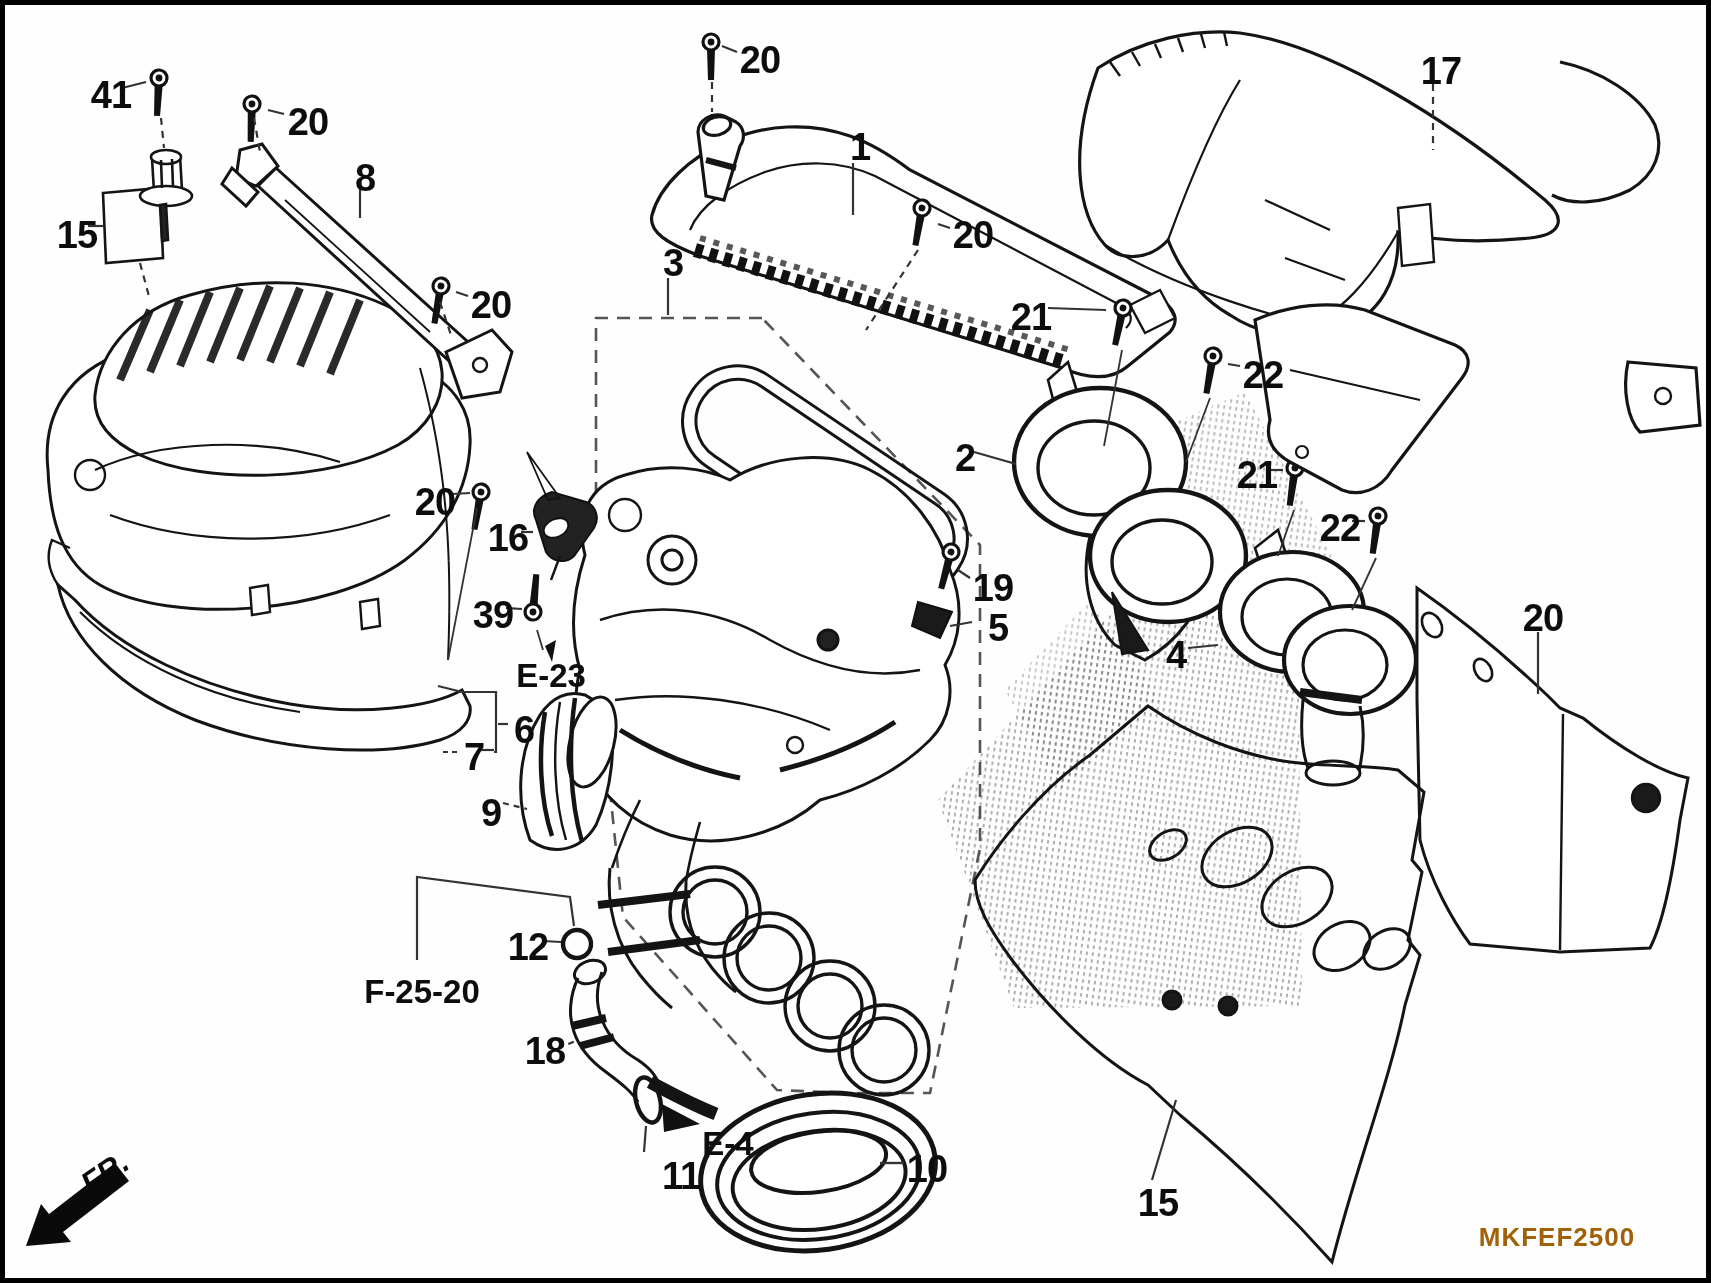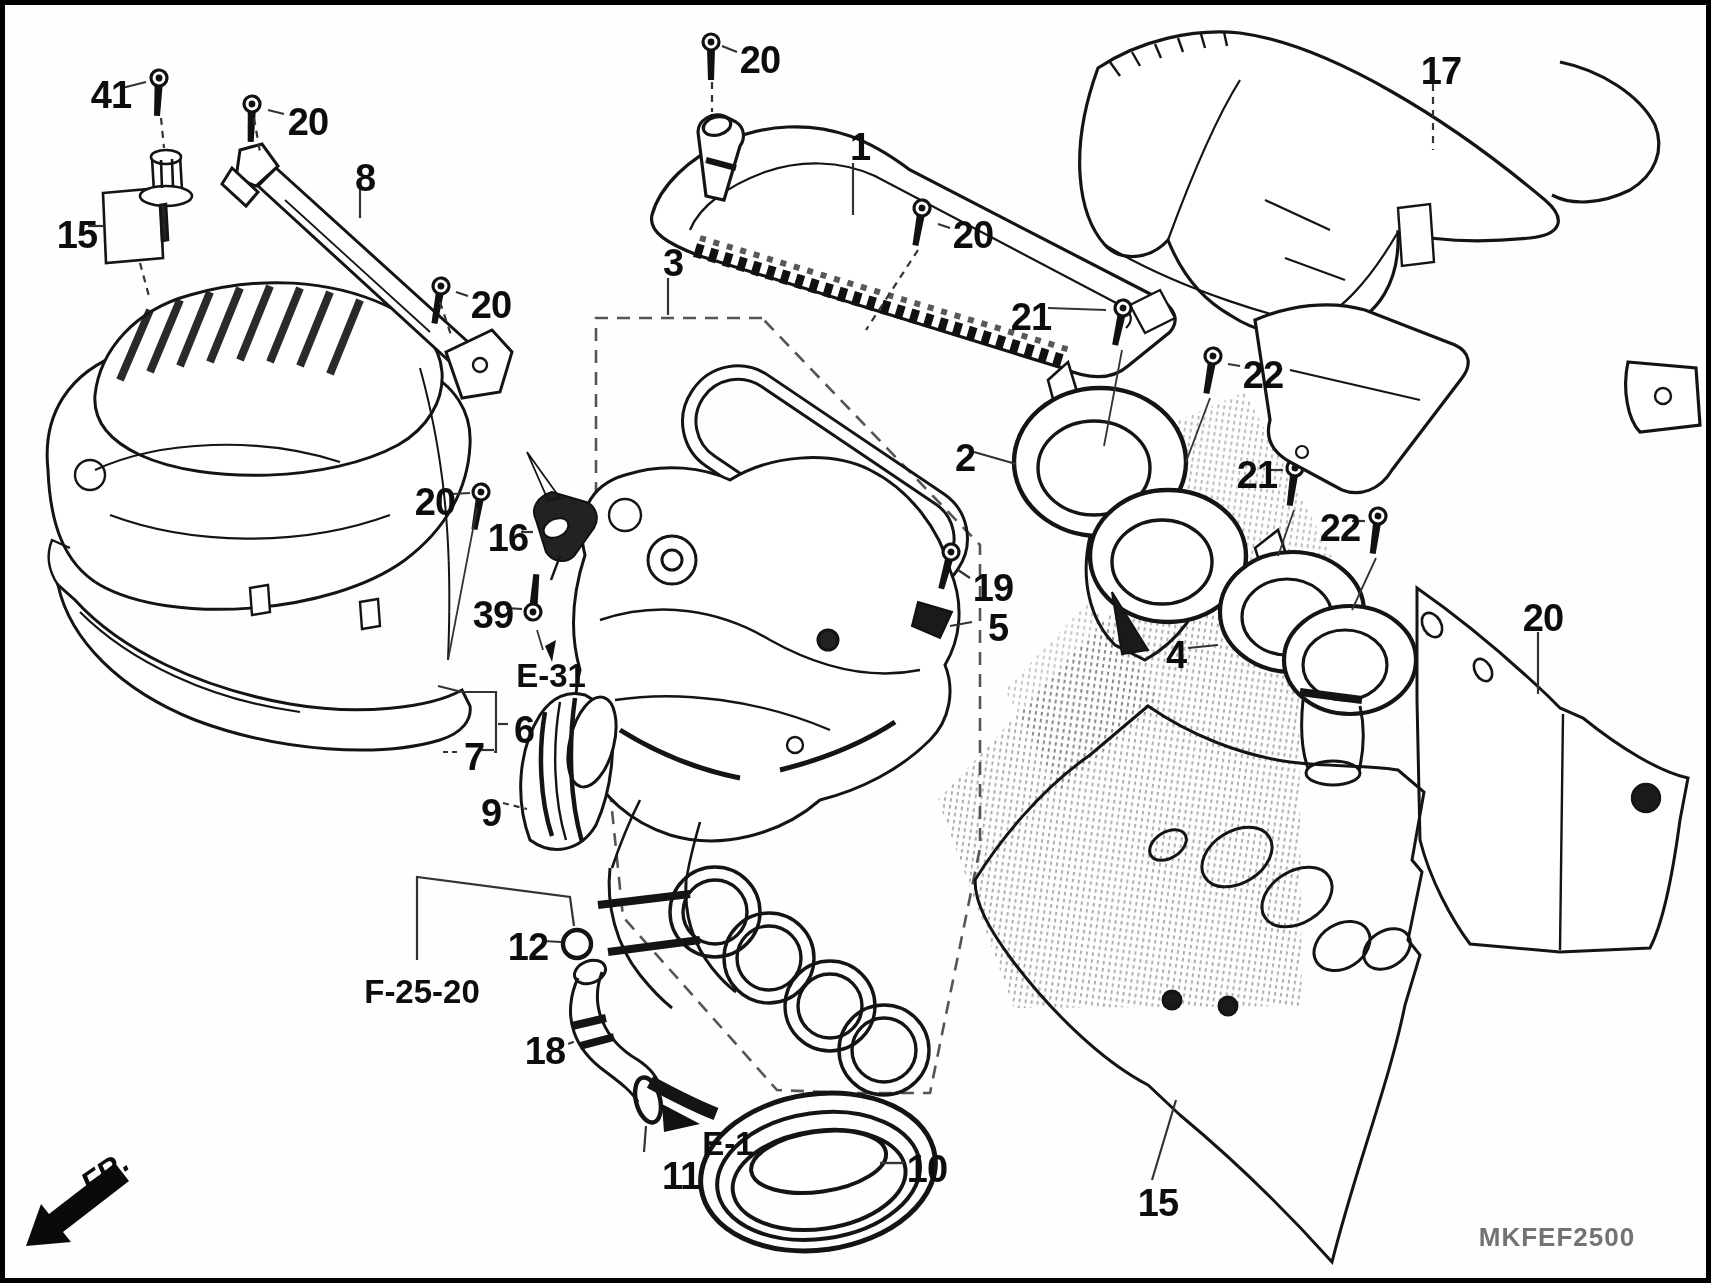--- a/index.html
+++ b/index.html
@@ -10,21 +10,21 @@
   }
   svg{position:absolute;left:0;top:0;}
   .lbl{
     position:absolute;transform:translate(-50%,-50%);
     font-weight:700;font-size:38px;letter-spacing:-1px;color:#0d0d0d;
     white-space:nowrap;line-height:1;
   }
   .ref{font-size:33px;letter-spacing:0;}
   .code{
     position:absolute;transform:translate(-50%,-50%);
-    font-weight:600;font-size:26px;letter-spacing:1px;color:#737373;
+    font-weight:600;font-size:26px;letter-spacing:1px;color:#a16207;
   }
   .fr{
     position:absolute;transform:translate(-50%,-50%) rotate(-34deg);
     font-weight:700;font-size:31px;font-style:italic;color:#0a0a0a;letter-spacing:0;
   }
 </style>
 </head>
 <body>
 
 <div class="stage">
@@ -355,19 +355,19 @@
   <div class="lbl" style="left:486px;top:300px">20</div>
   <div class="lbl" style="left:755px;top:55px">20</div>
   <div class="lbl" style="left:968px;top:230px">20</div>
   <div class="lbl" style="left:1026px;top:312px">21</div>
   <div class="lbl" style="left:1252px;top:470px">21</div>
   <div class="lbl" style="left:1258px;top:370px">22</div>
   <div class="lbl" style="left:1335px;top:523px">22</div>
   <div class="lbl" style="left:488px;top:610px">39</div>
   <div class="lbl" style="left:106px;top:90px">41</div>
 
-  <div class="lbl ref" style="left:546px;top:670px">E-31</div>
+  <div class="lbl ref" style="left:546px;top:670px">E-23</div>
   <div class="lbl ref" style="left:417px;top:986px">F-25-20</div>
-  <div class="lbl ref" style="left:723px;top:1138px">E-1</div>
+  <div class="lbl ref" style="left:723px;top:1138px">E-4</div>
 
   <div class="code" style="left:1552px;top:1232px">MKFEF2500</div>
   <div class="fr" style="left:100px;top:1168px">FR.</div>
 </div>
 
 </body></html>

